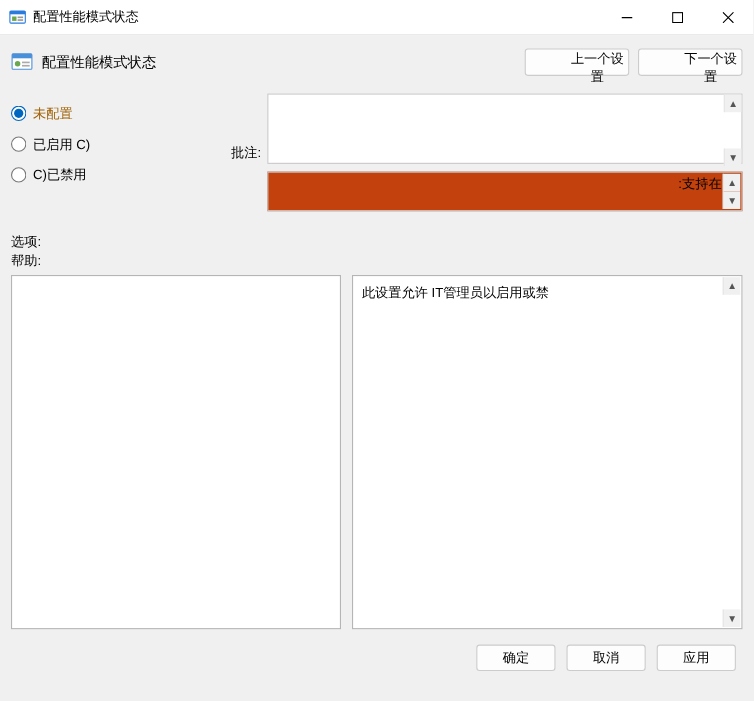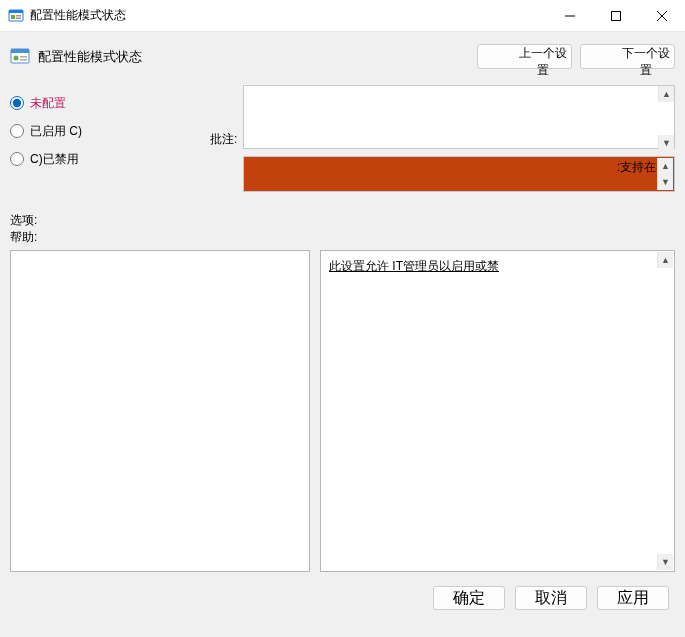--- a/index.html
+++ b/index.html
@@ -67,21 +67,21 @@
     .radio-item {
       display: flex;
       align-items: center;
       height: 28px;
       gap: 6px;
     }
     .radio-item input[type=radio] {
       width: 14px; height: 14px;
       accent-color: #0067c0;
     }
-    .radio-selected { color: #be185d; }
+    .radio-selected { color: #a16207; }
     .note-col {
       display: flex;
       align-items: center;
       gap: 6px;
       flex: 1;
       padding-top: 2px;
       margin-left: 48px;
     }
     .note-label { padding-top: 2px; }
     .note-stack { flex: 1; display:flex; flex-direction:column; gap:4px;}
@@ -122,21 +122,20 @@
     .lower-labels {
       display:flex;
       padding: 20px 10px 4px 10px;
       flex-direction: column;
     }
     .lower-labels .left { width: 310px; }
     .lower-panels {
       display:flex;
       gap: 10px;
       padding: 0 10px;
-      text-decoration: underline;
     }
     .panel {
       background:#fff;
       border:1px solid #b5b5b5;
       height: 322px;
     }
     .panel.options { width: 300px; }
     .panel.help { flex:1; position:relative; }
     .help-content {
       padding: 6px 18px 6px 8px;
@@ -147,21 +146,21 @@
       justify-content:flex-end;
       gap: 10px;
       padding: 14px 16px 0 0;
     }
     .footer-btn {
       width: 72px;
       height: 24px;
       background:#fdfdfd;
       border:1px solid #ccc;
       border-radius:3px;
-      font-size:16px;
+      font-size:12px;
       font-family:inherit;
     }
   </style>
 </head>
 <body>
 
 <div class="titlebar">
   <span class="titlebar-icon">
     <svg width="16" height="16" viewBox="0 0 16 16">
       <rect x="1" y="2" width="14" height="11" rx="1" fill="#fff" stroke="#2a7bde" stroke-width="1"></rect>

